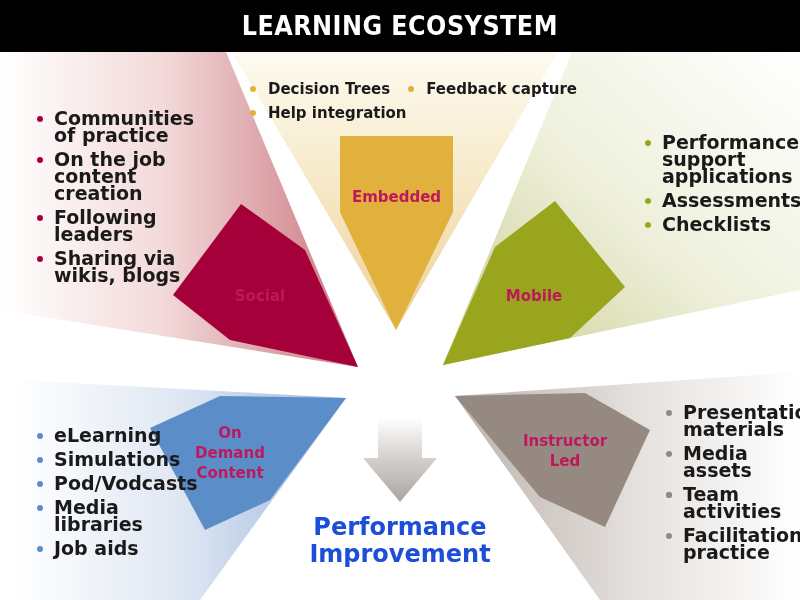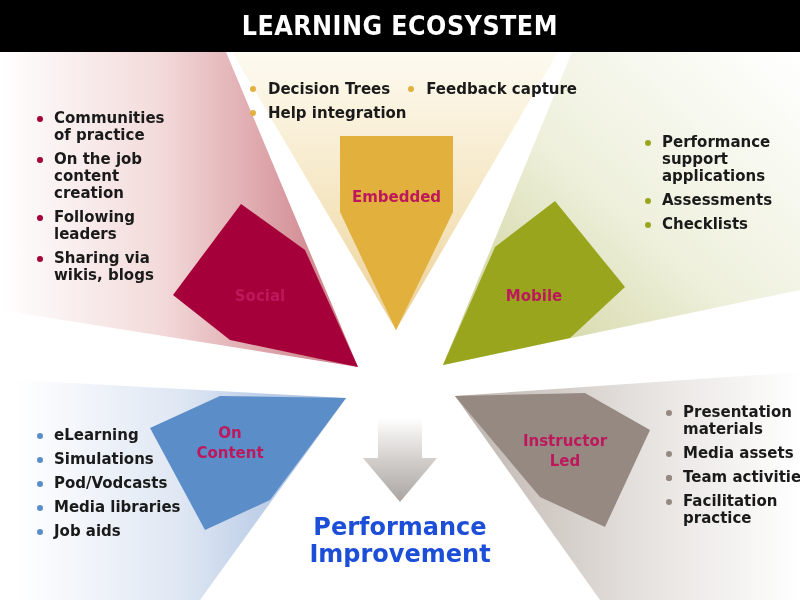--- a/index.html
+++ b/index.html
@@ -2,21 +2,21 @@
 <html><head>
 <meta charset="utf-8">
 <style>
   html, body { margin:0; padding:0; }
   body { width:800px; height:600px; position:relative; overflow:hidden; background:#ffffff; font-family:"DejaVu Sans", sans-serif; }
   .header { position:absolute; left:0; top:0; width:800px; height:52px; background:#000; display:flex; align-items:center; justify-content:center; z-index:5; }
   .header h1 { margin:0; color:#fff; font-size:26px; font-weight:bold; letter-spacing:0.5px; font-family:"DejaVu Sans", sans-serif; transform:scaleX(0.92); }
   svg.bg { position:absolute; left:0; top:0; z-index:1; }
   .label { position:absolute; color:#be185d; font-weight:bold; font-size:15px; text-align:center; line-height:20px; z-index:3; }
   ul.items { position:absolute; margin:0; padding:0; list-style:none; z-index:3; }
-  ul.items li { position:relative; padding-left:20px; font-weight:bold; font-size:15px; color:#1a1a1a; line-height:17px; margin-bottom:7px; }
+  ul.items li { position:relative; padding-left:20px; font-weight:bold; font-size:19px; color:#1a1a1a; line-height:17px; margin-bottom:7px; }
   ul.items li .dot { position:absolute; left:3px; top:6px; width:6px; height:6px; border-radius:50%; }
   .inline-items { position:absolute; z-index:3; font-weight:bold; font-size:15px; color:#1a1a1a; }
   .inline-items .row { display:flex; justify-content:flex-start; gap:18px; margin-bottom:6px; white-space:nowrap; }
   .inline-items .it { display:inline-flex; align-items:center; }
   .inline-items .dot { width:6px; height:6px; border-radius:50%; margin-right:12px; display:inline-block; }
   .outcome { position:absolute; left:290px; top:514px; width:220px; text-align:center; font-weight:bold; font-size:24px; line-height:27px; color:#1d4ed8; z-index:3; }
 </style>
 </head>
 <body>
 
@@ -71,20 +71,21 @@
   <polygon points="455,396 585,393 650,430 605,527 540,497" fill="#968981"></polygon>
 
   <polygon points="378,418 422,418 422,458 437,458 400,502 363,458 378,458" fill="url(#gArrow)"></polygon>
 </svg>
 
 <div class="label" style="left:218px; top:286px; width:84px;">Social</div>
 <div class="label" style="left:340px; top:187px; width:113px;">Embedded</div>
 <div class="label" style="left:492px; top:286px; width:84px;">Mobile</div>
 <div class="label" style="left:180px; top:423px; width:100px;">
   <div>On</div>
+  <div>Demand</div>
   <div>Content</div>
 </div>
 <div class="label" style="left:510px; top:431px; width:110px;">
   <div>Instructor</div>
   <div>Led</div>
 </div>
 
 <ul class="items" style="left:34px; top:110px; width:150px;">
   <li><span class="dot" style="background:#a6003a"></span><span>Communities of practice</span></li>
   <li><span class="dot" style="background:#a6003a"></span><span>On the job content creation</span></li>

